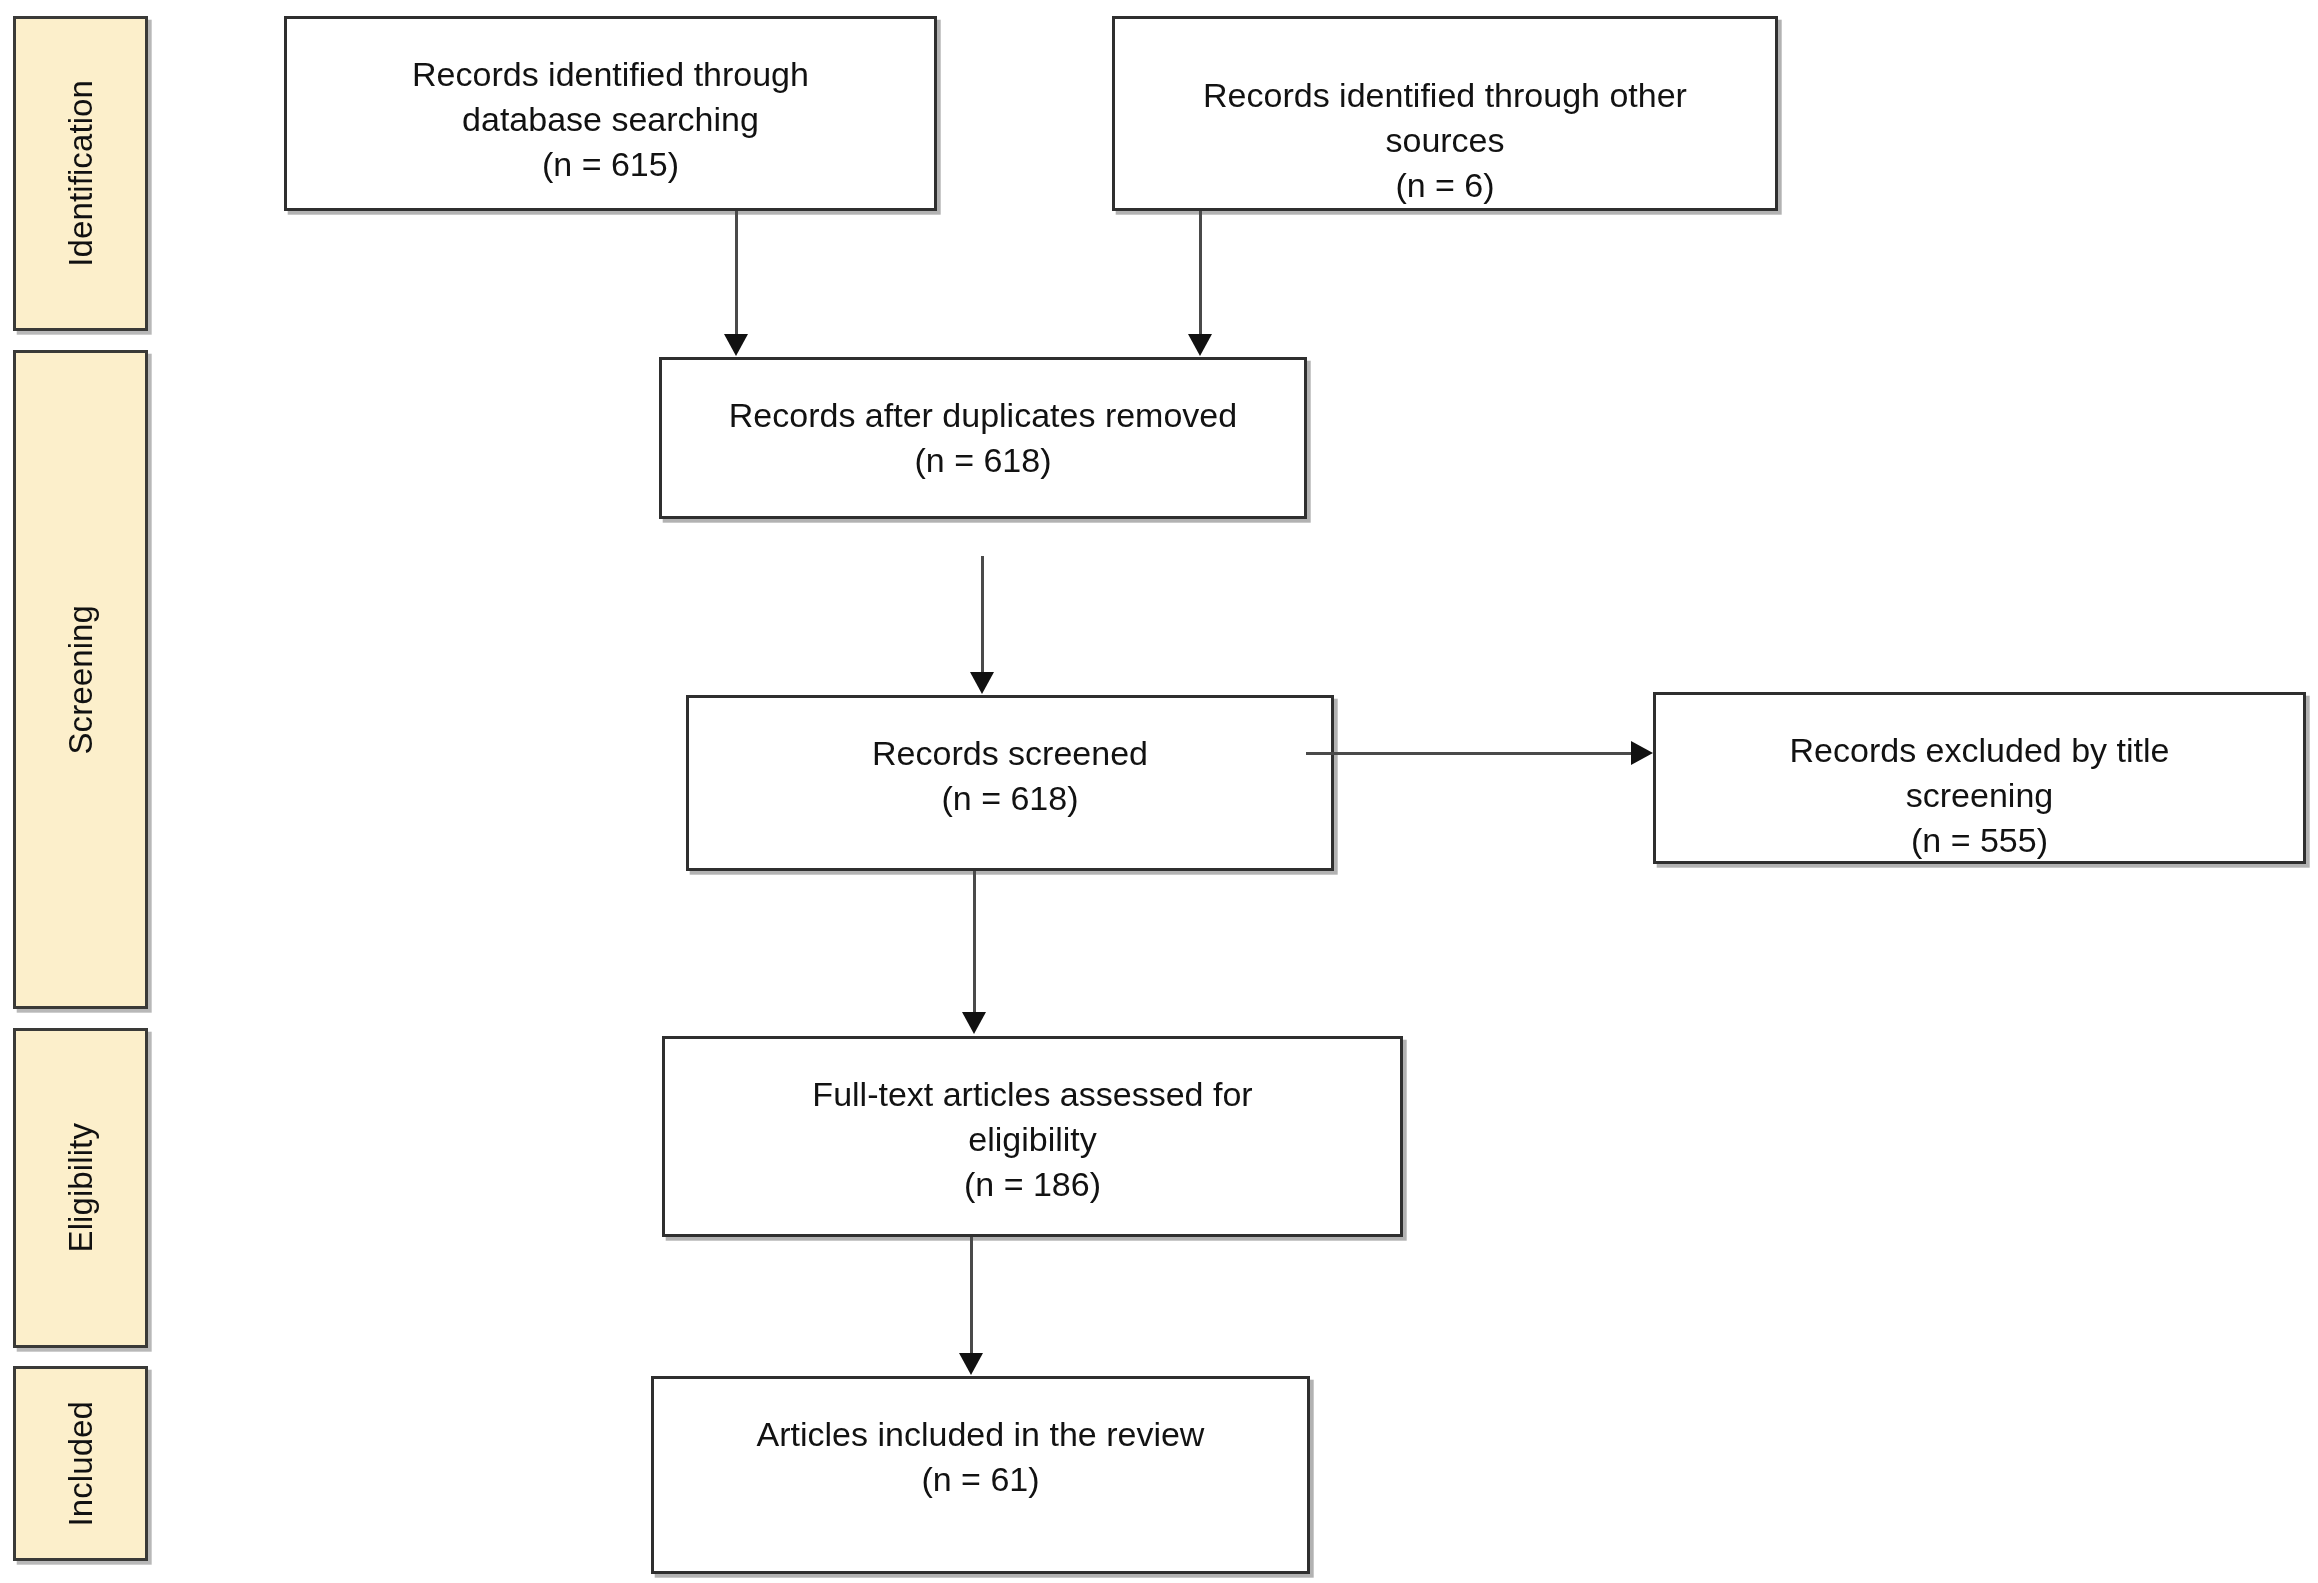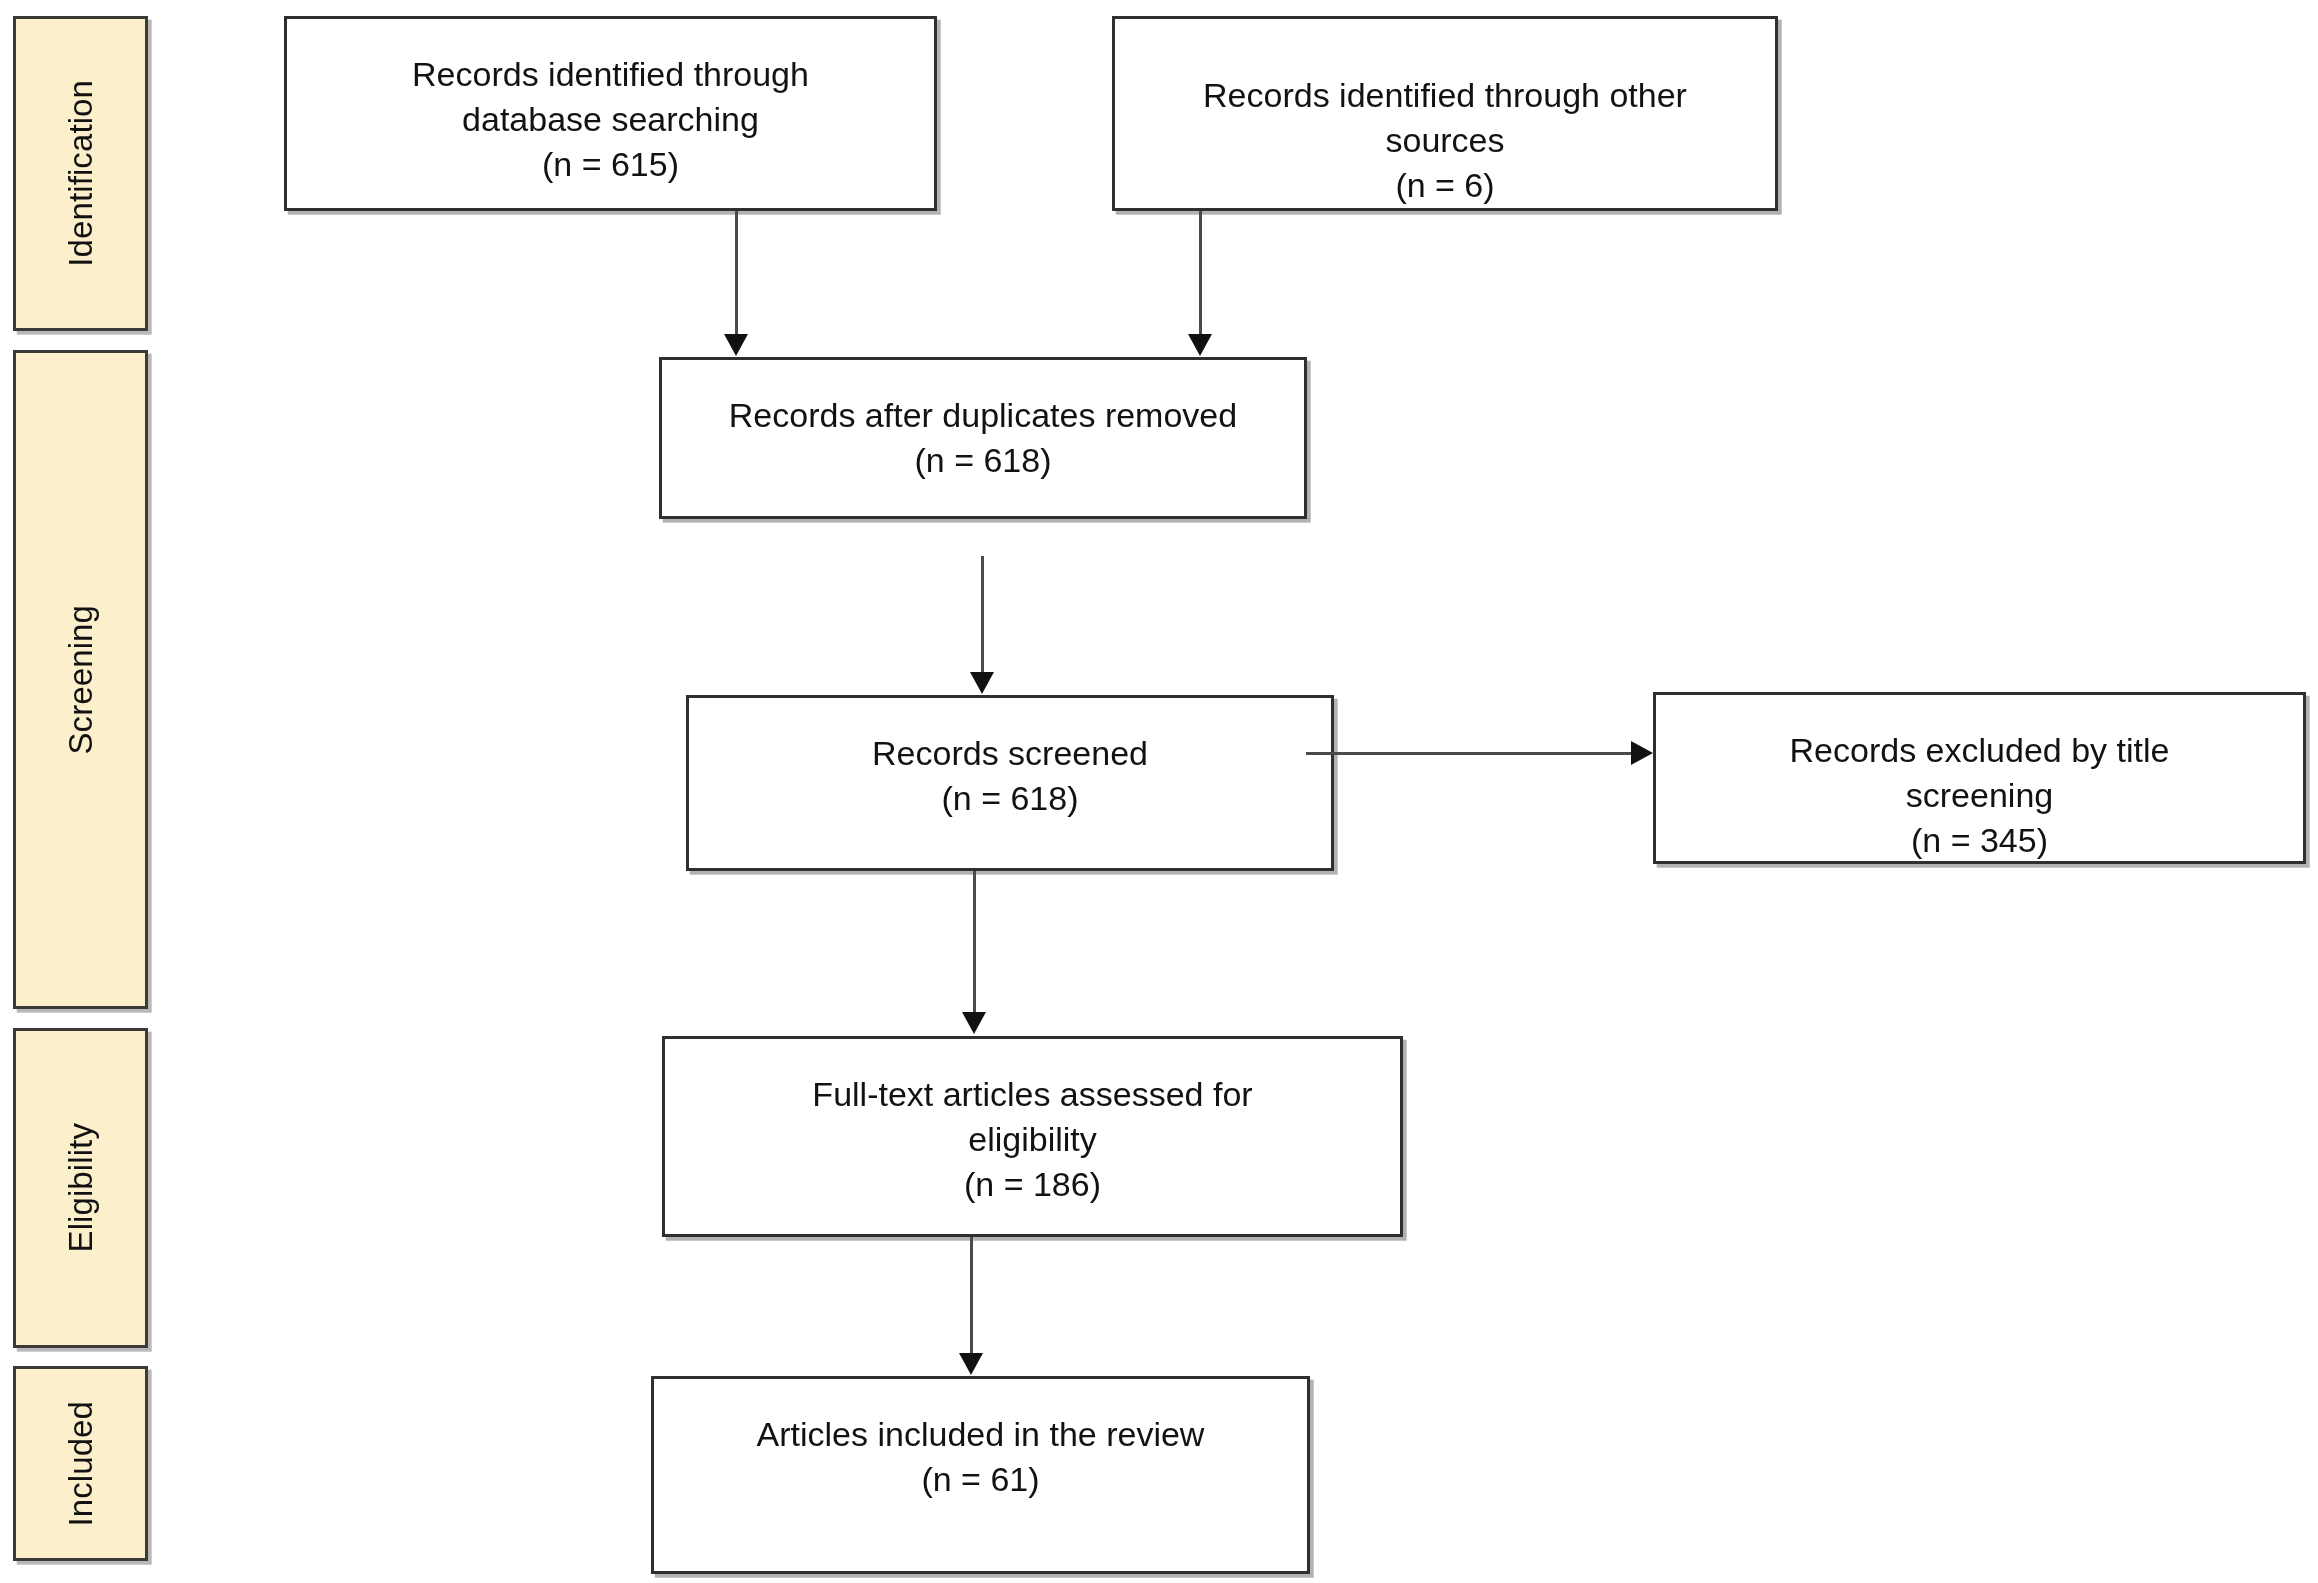--- a/index.html
+++ b/index.html
@@ -126,21 +126,21 @@
   </div>
 
   <div class="flow-box" style="left:686px; top:695px; width:648px; height:176px;">
     <div class="flow-text">Records screened
 (n = 618)</div>
   </div>
 
   <div class="flow-box" style="left:1653px; top:692px; width:653px; height:172px;">
     <div class="flow-text">Records excluded by title
 screening
-(n = 345)</div>
+(n = 555)</div>
   </div>
 
   <div class="flow-box" style="left:662px; top:1036px; width:741px; height:201px;">
     <div class="flow-text">Full-text articles assessed for
 eligibility
 (n = 186)</div>
   </div>
 
   <div class="flow-box" style="left:651px; top:1376px; width:659px; height:198px;">
     <div class="flow-text">Articles included in the review

